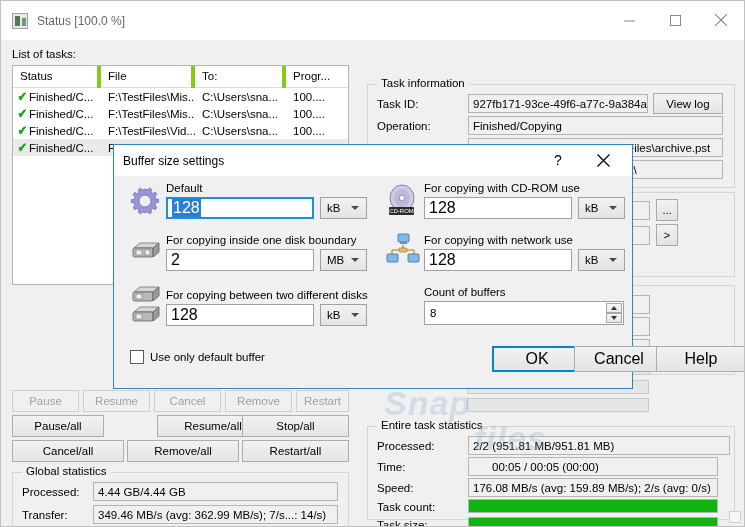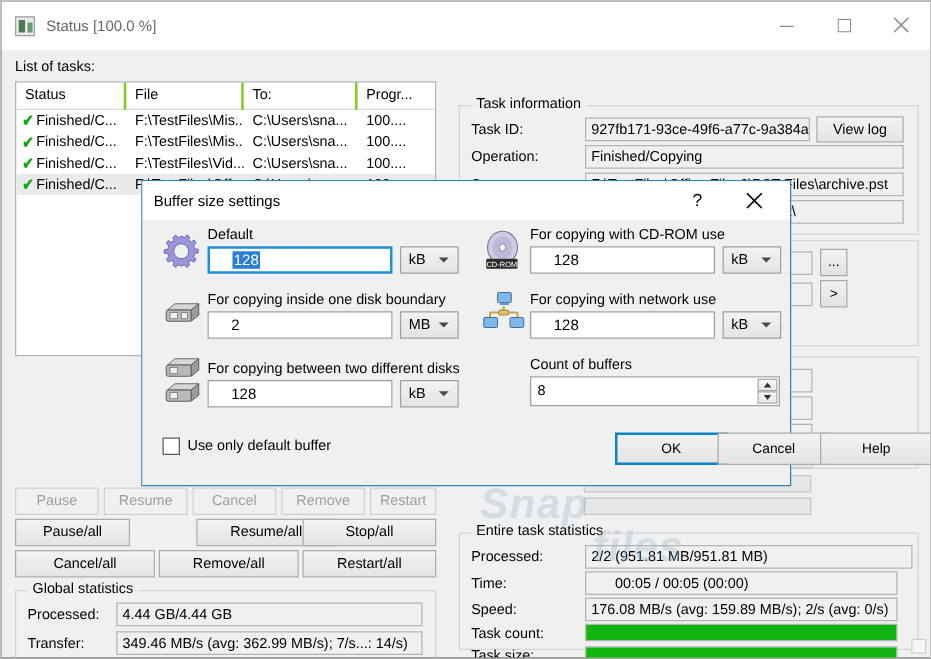--- a/index.html
+++ b/index.html
@@ -8,21 +8,21 @@
     width: 745px; height: 527px;
     overflow: hidden;
     font-family: "Liberation Sans", sans-serif;
     font-size: 11.5px;
     color: #000;
     background: #f0f0f0;
   }
   #app {
     position: relative;
     width: 745px; height: 527px;
-    background: #404040;
+    background: #737373;
     border: 1px solid #c0c0c0;
     overflow: hidden;
   }
 
   
   #titlebar {
     position: absolute; left: 0; top: 0; width: 743px; height: 39px;
     background: #ffffff;
     display: flex; align-items: center;
   }
@@ -54,21 +54,21 @@
 
   
   #tasks-label { position:absolute; left:11px; top:8px; }
   #tasklist {
     position:absolute; left:11px; top:25px; width:337px; height:220px;
     background:#fff; border:1px solid #b4b4b4;
   }
   #tl-head { display:flex; height:22px; border-bottom:1px solid #dcdcdc; }
   .tl-h {
     font-size:11.5px; padding:4px 0 0 7px; color:#000;
-    border-right:2px solid #84cc16; height:22px; overflow:hidden; white-space:nowrap;
+    border-right:4px solid #84cc16; height:22px; overflow:hidden; white-space:nowrap;
   }
   .tl-row { display:flex; height:17px; align-items:center; }
   .tl-row.sel { background:#eaeaea; }
   .tl-c { font-size:11.5px; padding-left:7px; white-space:nowrap; overflow:hidden; }
   .chk {
     color:#14a814; font-size:13px; font-weight:bold; margin-left:4px; margin-right:1px;
     line-height:1; transform: scaleX(0.85);
   }
 
   .btn {
@@ -132,21 +132,21 @@
   #dlg-close { position:absolute; right:8px; top:0; width:42px; height:30px;
     display:flex; align-items:center; justify-content:center; color:#000;}
 
   #dlg-body { position:absolute; left:0; top:31px; width:518px; height:212px; background:#f0f0f0; }
 
   .fgroup { position:absolute; }
   .fgroup .ftitle { font-size:11.5px; margin-bottom:3px; display:block; }
   .inrow { display:flex; }
   .tin {
     background:#fff; border:1px solid #a0a0a0; height:22px; width:148px;
-    font-size:12px; padding:2px 18px; display:flex; align-items:center;
+    font-size:16px; padding:2px 4px; display:flex; align-items:center;
   }
   .tin.focused { border:2px solid #1e90d6; }
   .sel-text { background:#2a7fd4; color:#fff; padding:0 1px; }
   .combo {
     margin-left:6px; width:47px; height:22px; background:linear-gradient(#f2f2f2,#e4e4e4);
     border:1px solid #a0a0a0; font-size:11.5px; display:flex; align-items:center;
     padding-left:6px; position:relative;
   }
   .combo .carat {
     position:absolute; right:7px; top:8px;
@@ -166,21 +166,21 @@
   .tri-d { width:0;height:0;border-left:3px solid transparent;border-right:3px solid transparent;border-top:4px solid #333; }
 
   .icon-box { position:absolute; }
 
   #cb-default { position:absolute; left:16px; top:174px; display:flex; align-items:center; }
   #cb-default .box { width:14px; height:14px; background:#fff; border:1px solid #5a5a5a; margin-right:6px; }
 
   .dbtn {
     position:absolute; height:26px; width:90px;
     background:linear-gradient(#f2f2f2,#e4e4e4); border:1px solid #adadad;
-    display:flex; align-items:center; justify-content:center; font-size:11px;
+    display:flex; align-items:center; justify-content:center; font-size:16px;
   }
   .dbtn.default { border:2px solid #0a84c8; }
   #d-ok     { left:378px; top:170px; }
   #d-cancel { left:460px; top:170px; }
   #d-help   { left:542px; top:170px; }
 
   #watermark {
     position:absolute; left:270px; top:208px; font-size:34px; font-weight:bold;
     color: rgba(130,170,200,0.28); letter-spacing:1px; pointer-events:none;
     font-family:"Liberation Sans", sans-serif; font-style:italic;

